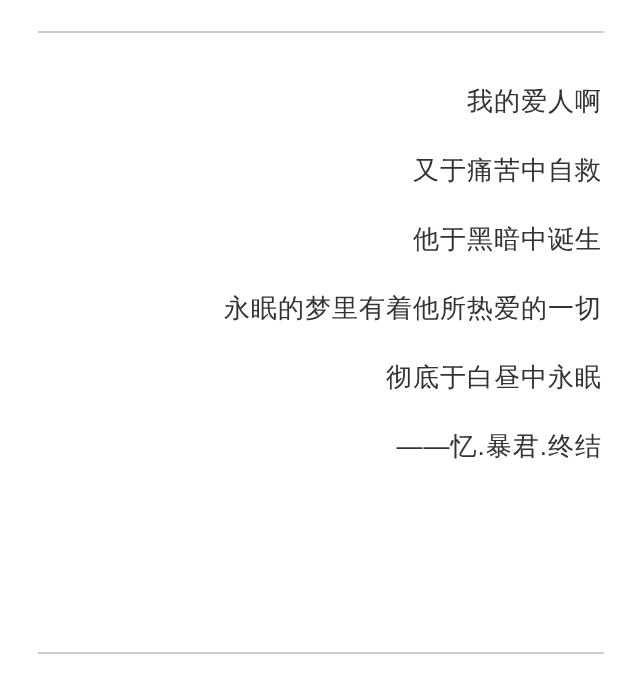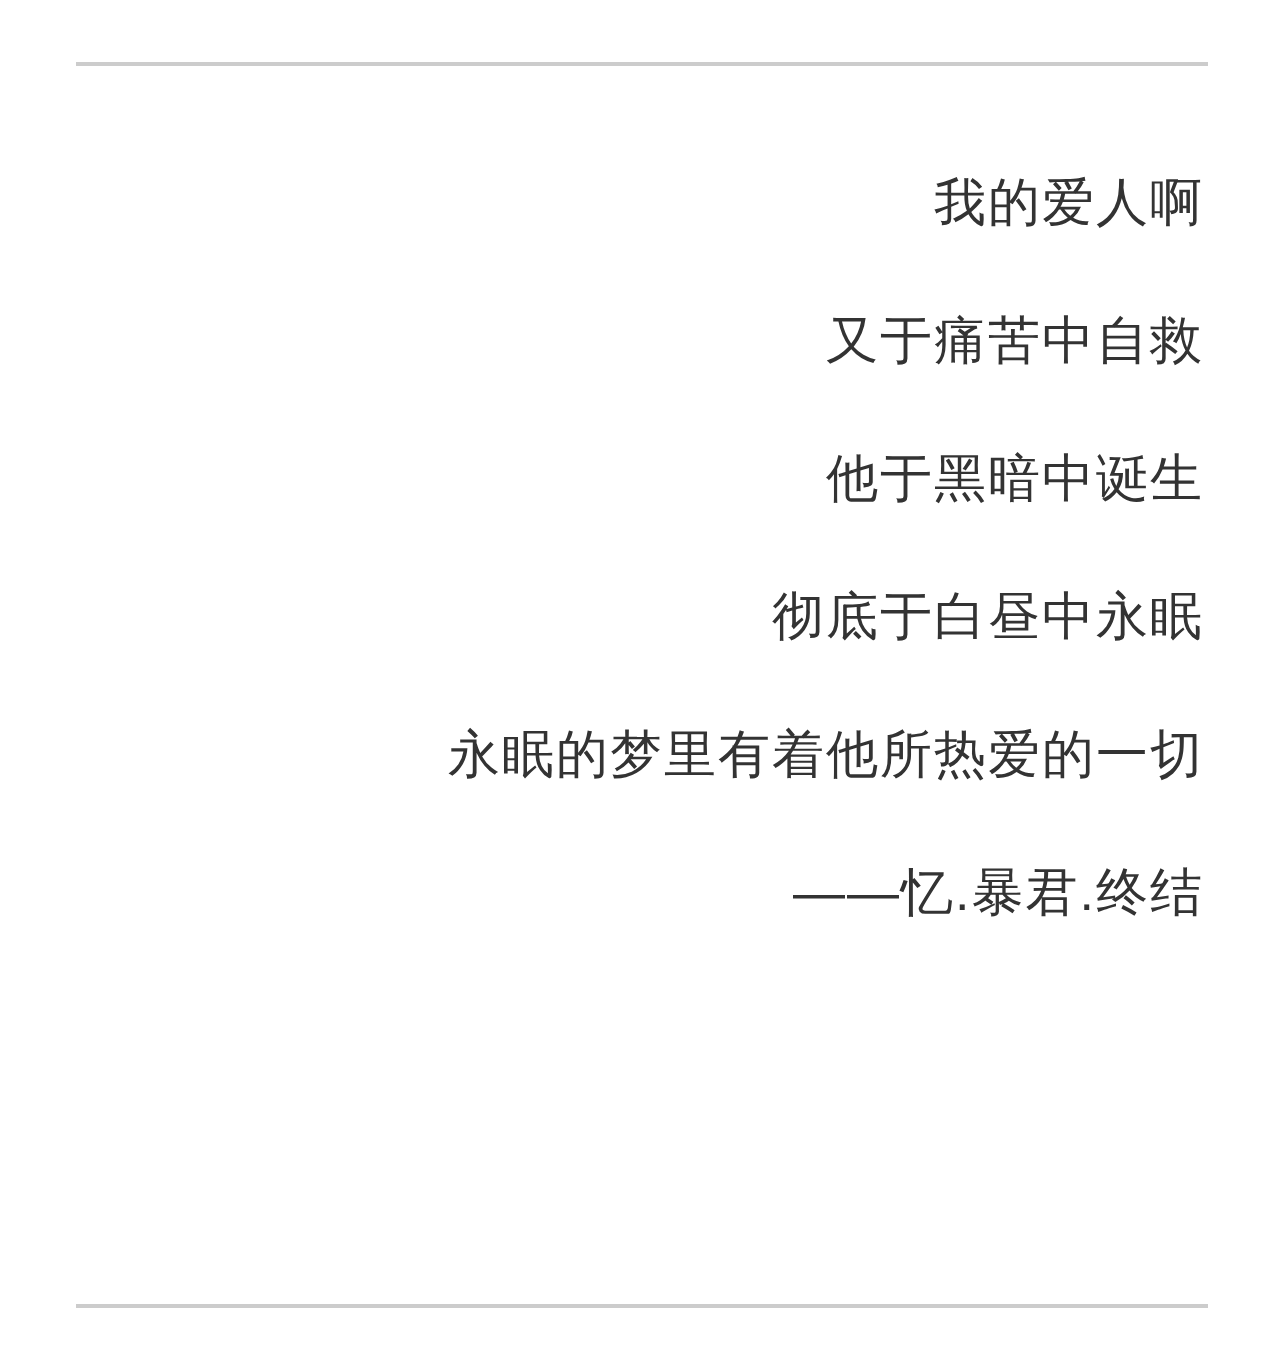--- a/index.html
+++ b/index.html
@@ -47,19 +47,19 @@
 </head>
 <body>
 
 <div class="page">
   <div class="divider divider-top"></div>
 
   <div class="poem">
     <p>我的爱人啊</p>
     <p>又于痛苦中自救</p>
     <p>他于黑暗中诞生</p>
+    <p>永眠的梦里有着他所热爱的一切</p>
     <p>彻底于白昼中永眠</p>
-    <p>永眠的梦里有着他所热爱的一切</p>
     <p class="attribution">——忆.暴君.终结</p>
   </div>
 
   <div class="divider divider-bottom"></div>
 </div>
 
 </body></html>

